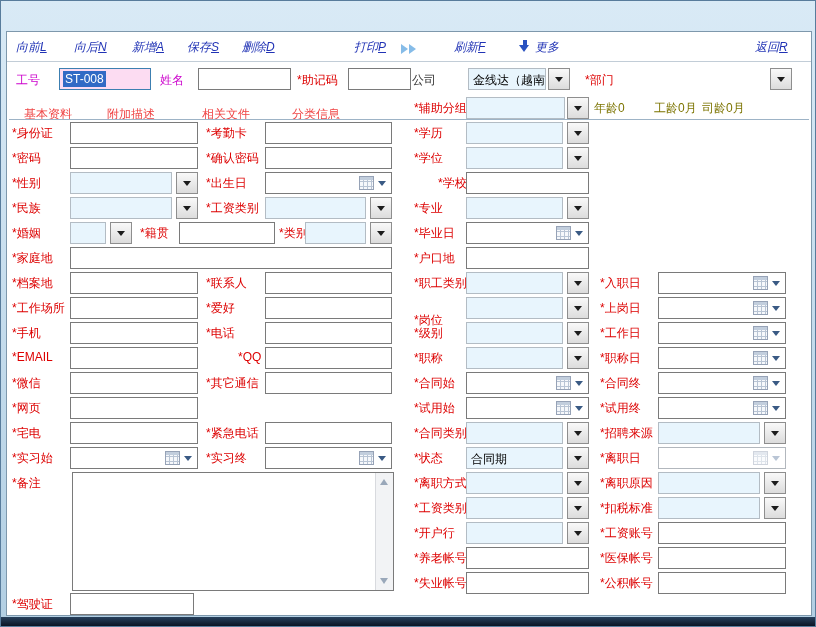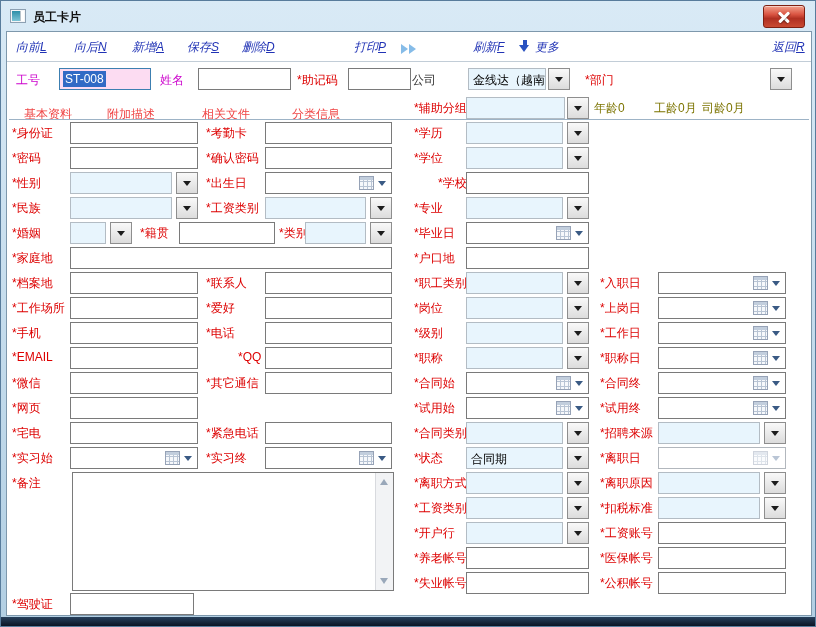--- a/index.html
+++ b/index.html
@@ -53,50 +53,37 @@
   .sar-dn{width:0;height:0;border:4px solid transparent;border-top:6px solid #9aa8ba;margin-top:4px;}
   .emp-input{position:absolute;height:20px;background:#fcdcf2;border:1px solid #3c7fb1;overflow:hidden;}
   .emp-input .sel{display:inline-block;margin:2px 0 0 3px;padding:1px 2px;background:#316ac5;color:#fff;white-space:nowrap;}
   .tab{position:absolute;top:74px;color:#ef4444;cursor:pointer;white-space:nowrap;}
   .sep{position:absolute;left:2px;right:2px;top:87px;height:0;border-top:1px solid #9db3c6;}
 </style>
 </head>
 <body>
 
 <div class="window">
-  <div class="titlebar">
-    <div class="win-icon">
-        <div class="pane"></div>
-        <div class="side"></div>
-      </div>
-    <div class="title-text">员工卡片</div>
-    <div class="close-btn">
-      <div class="close-x">
-          <i class="a"></i>
-          <i class="b"></i>
-        </div>
-    </div>
-  </div>
 
   <div class="content">
     <div class="toolbar" id="toolbar">
         <span class="tlink" style="left: 9px;"><span>向前</span><u>L</u></span>
         <span class="tlink" style="left: 67px;"><span>向后</span><u>N</u></span>
         <span class="tlink" style="left: 125px;"><span>新增</span><u>A</u></span>
         <span class="tlink" style="left: 180px;"><span>保存</span><u>S</u></span>
         <span class="tlink" style="left: 235px;"><span>删除</span><u>D</u></span>
         <span class="tlink" style="left: 347px;"><span>打印</span><u>P</u></span>
         <span class="tlink" style="left: 394px; top: 9px;"><i class="chev"></i><i class="chev"></i></span>
-        <span class="tlink" style="left: 466px; text-align: center;"><span>刷新</span><u>F</u></span>
+        <span class="tlink" style="left: 447px; text-align: center;"><span>刷新</span><u>F</u></span>
         <span class="more-arrow" style="left: 512px; top: 8px;">
           <span class="stem"></span>
           <span class="head"></span>
         </span>
         <span class="tlink" style="left: 528px;"><span>更多</span><u></u></span>
-        <span class="tlink" style="left: 765px;"><span>返回</span><u>R</u></span>
+        <span class="tlink" style="left: 748px;"><span>返回</span><u>R</u></span>
       </div>
 
     <span class="lbl mag" style="left:9px;top:40px">工号</span>
     <div class="emp-input" style="left:52px;top:36px;width:90px">
       <span class="sel">ST-008</span>
     </div>
     <span class="lbl mag" style="left:153px;top:40px">姓名</span>
     <div class="tinput" style="left:191px;top:36px;width:91px">
       <span class="val"></span>
     </div>
@@ -255,21 +242,21 @@
           <span class="dtri"></span>
         </div>
         <span class="lbl" style="left: 5px; top: 268px;">*工作场所</span>
         <div class="tinput" style="left: 63px; top: 265px; width: 126px;">
           <span class="val"></span>
         </div>
         <span class="lbl" style="left: 199px; top: 268px;">*爱好</span>
         <div class="tinput" style="left: 258px; top: 265px; width: 125px;">
           <span class="val"></span>
         </div>
-        <span class="lbl" style="left: 407px; top: 268px;">*岗位</span>
+        <span class="lbl" style="left: 407px; top: 280px;">*岗位</span>
         <div class="combo-area" style="left: 459px; top: 265px; width: 95px;">
           <span class="val"></span>
         </div>
         <div class="combo-btn" style="left: 560px; top: 265px;">
           <div class="tri"></div>
         </div>
         <span class="lbl" style="left: 593px; top: 268px;">*上岗日</span>
         <div class="date-box" style="left: 651px; top: 265px; width: 126px;">
           <span class="dval"></span>
           <span class="cal-icon"></span>

